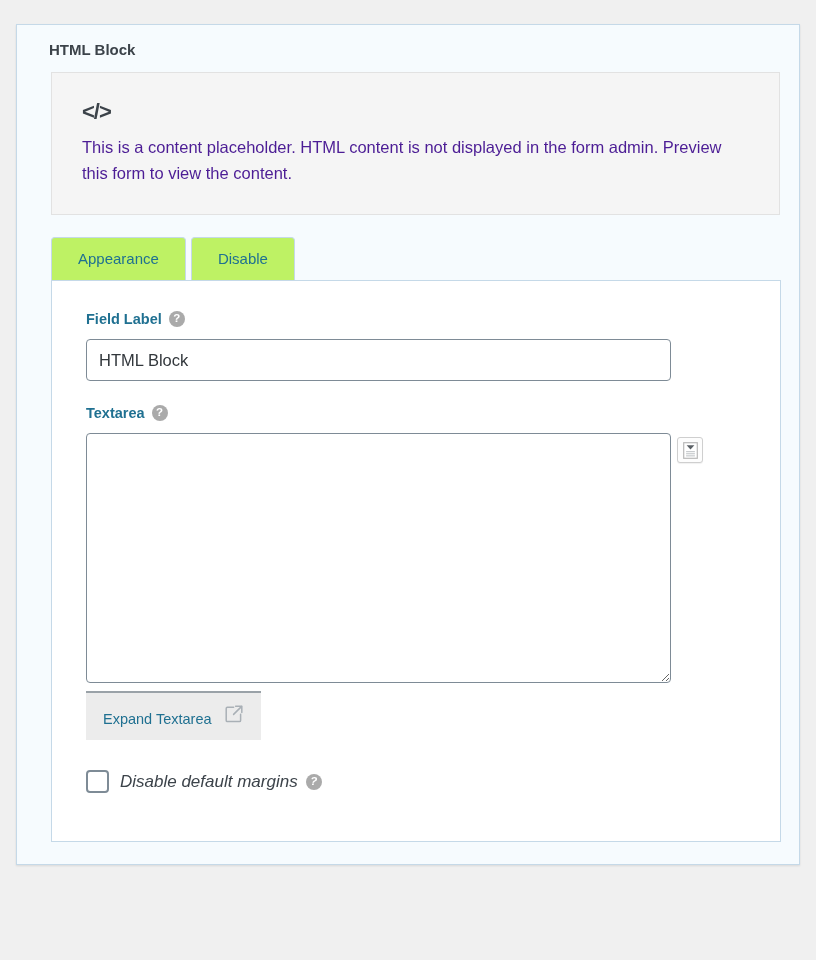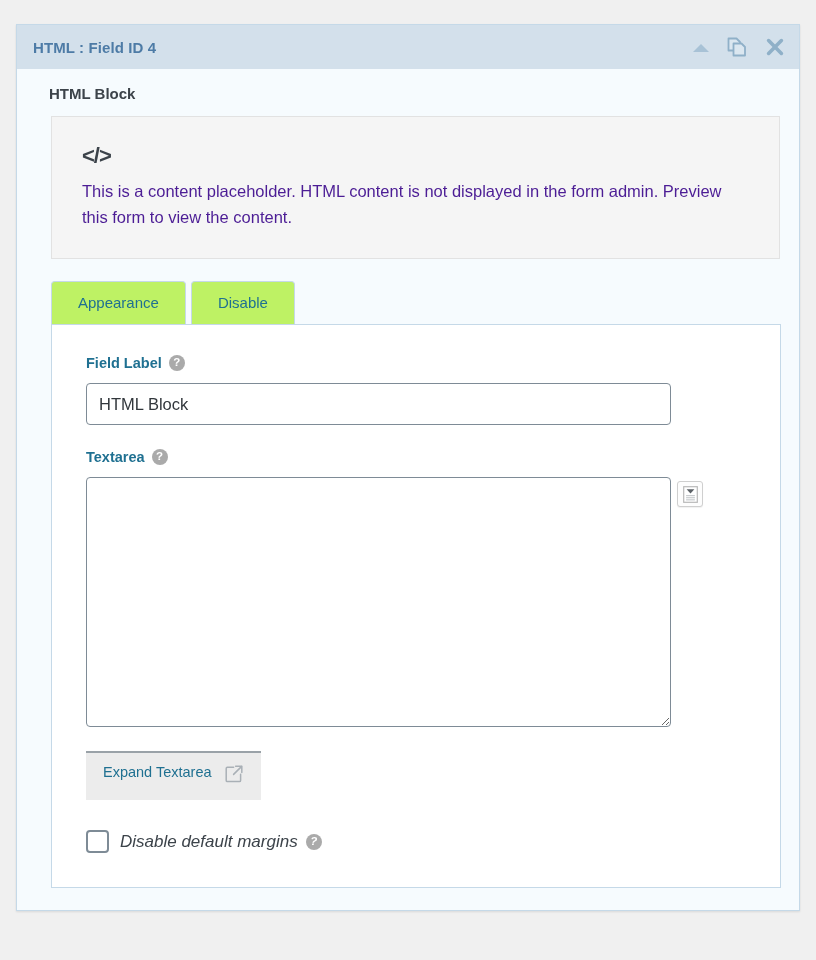--- a/index.html
+++ b/index.html
@@ -134,21 +134,21 @@
     color: #23282d;
     border-color: #c5d9e8;
     padding-top: 14px;
     padding-bottom: 13px;
     margin-bottom: -1px;
     z-index: 3;
   }
   .tab-panel {
     background: #ffffff;
     border: 1px solid #c5d9e8;
-    padding: 30px 34px 34px 34px;
+    padding: 30px 34px 48px 34px;
     position: relative;
     z-index: 1;
   }
 
   
   .field-label {
     font-size: 14.5px;
     font-weight: bold;
     color: #1f7091;
     display: flex;
@@ -216,29 +216,29 @@
     display: flex;
     align-items: center;
     justify-content: center;
     cursor: pointer;
     padding: 0;
     margin-top: 4px;
     box-shadow: 0 1px 1px rgba(0,0,0,0.06);
   }
 
   .expand-btn {
-    margin-top: 24px;
+    margin-top: 8px;
     background: #ececec;
     border: none;
     border-top: 2px solid #9aa2a8;
     padding: 11px 17px 13px 17px;
     font-size: 14.5px;
     color: #1f7091;
     display: inline-flex;
-    align-items: flex-start;
+    align-items: flex-end;
     gap: 12px;
     cursor: pointer;
     font-family: "Liberation Sans", sans-serif;
   }
 
   .checkbox-row {
     display: flex;
     align-items: center;
     gap: 11px;
     margin-top: 30px;
@@ -258,43 +258,20 @@
     align-items: center;
     gap: 8px;
     font-style: italic;
   }
 </style>
 </head>
 <body>
 
 <div id="field-panel">
 
-  <div class="panel-header">
-    <div class="panel-title">HTML : Field ID 4</div>
-    <div class="header-icons">
-
-      <div class="hdr-icon" title="collapse">
-        <span class="tri-up"></span>
-      </div>
-
-      <div class="hdr-icon" title="duplicate">
-        <svg width="24" height="24" viewBox="0 0 24 24" fill="none" aria-hidden="true">
-          <path d="M3.5 3.5 H11.5 L15 7 V15.5 H3.5 Z" stroke="#8fb0c8" stroke-width="1.8" fill="#dbe7f0" stroke-linejoin="round"></path>
-          <path d="M8.5 8.5 H16.5 L20 12 V20.5 H8.5 Z" stroke="#8fb0c8" stroke-width="1.8" fill="#dbe7f0" stroke-linejoin="round"></path>
-        </svg>
-      </div>
-
-      <div class="hdr-icon" title="close">
-        <svg width="20" height="20" viewBox="0 0 20 20" aria-hidden="true">
-          <path d="M3.6 3.6 L16.4 16.4 M16.4 3.6 L3.6 16.4" stroke="#8fb0c8" stroke-width="3.6" stroke-linecap="round"></path>
-        </svg>
-      </div>
-
-    </div>
-  </div>
 
   <div class="panel-body">
 
     <div class="block-title">HTML Block</div>
 
     <div class="content-placeholder">
       <div class="cp-heading">
         <span class="code-glyph">&lt;/&gt;</span>
       </div>
       <div class="cp-desc">This is a content placeholder. HTML content is not displayed in the form admin. Preview this form to view the content.</div>

